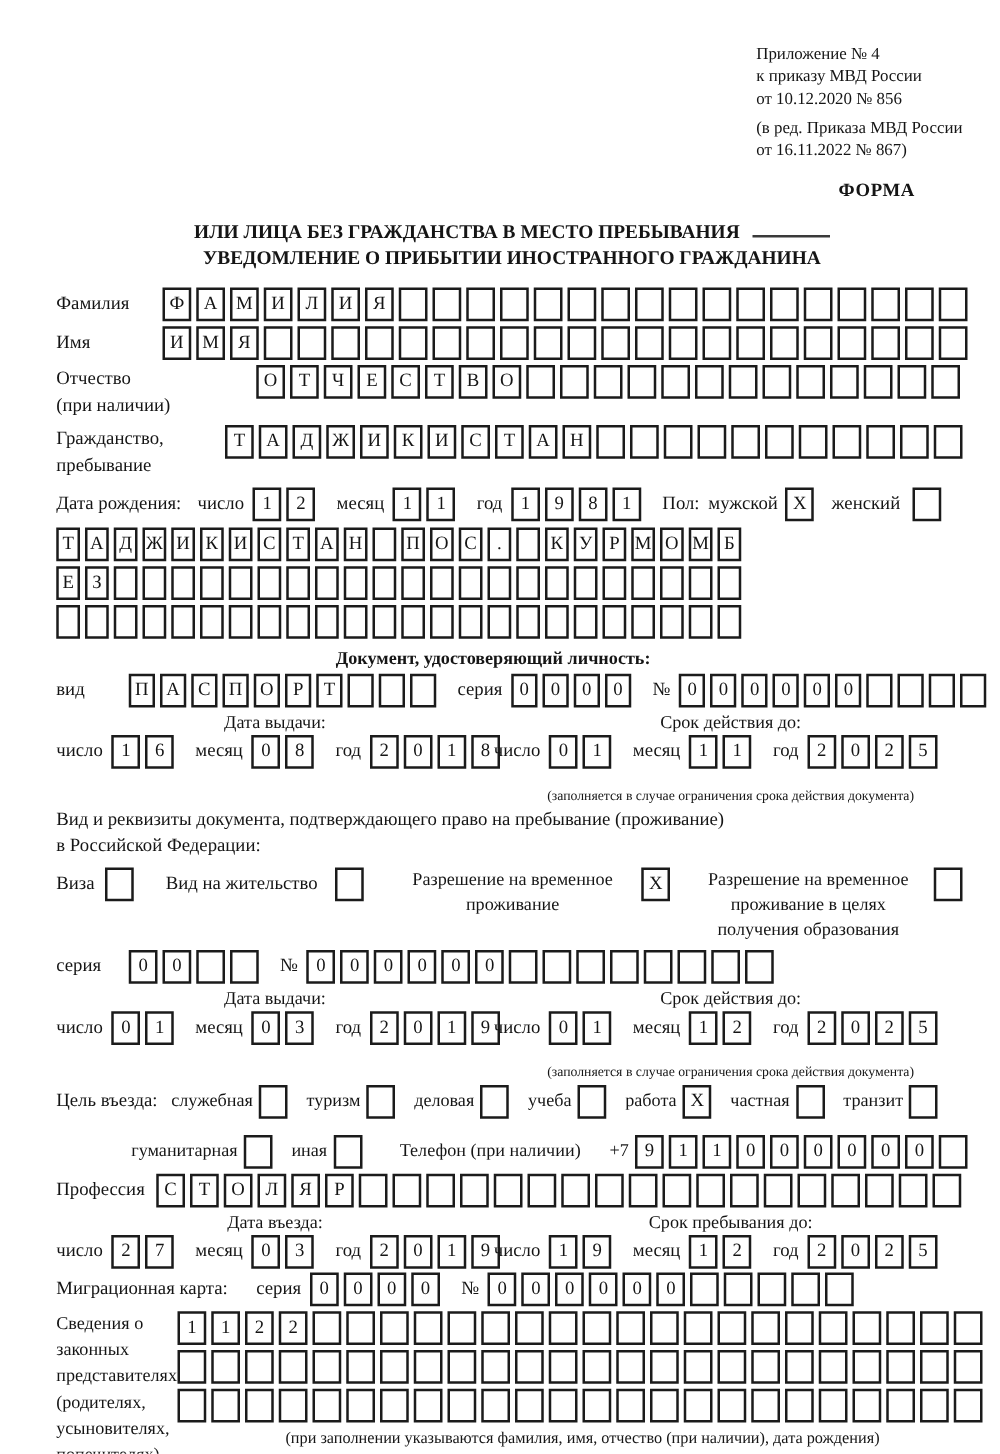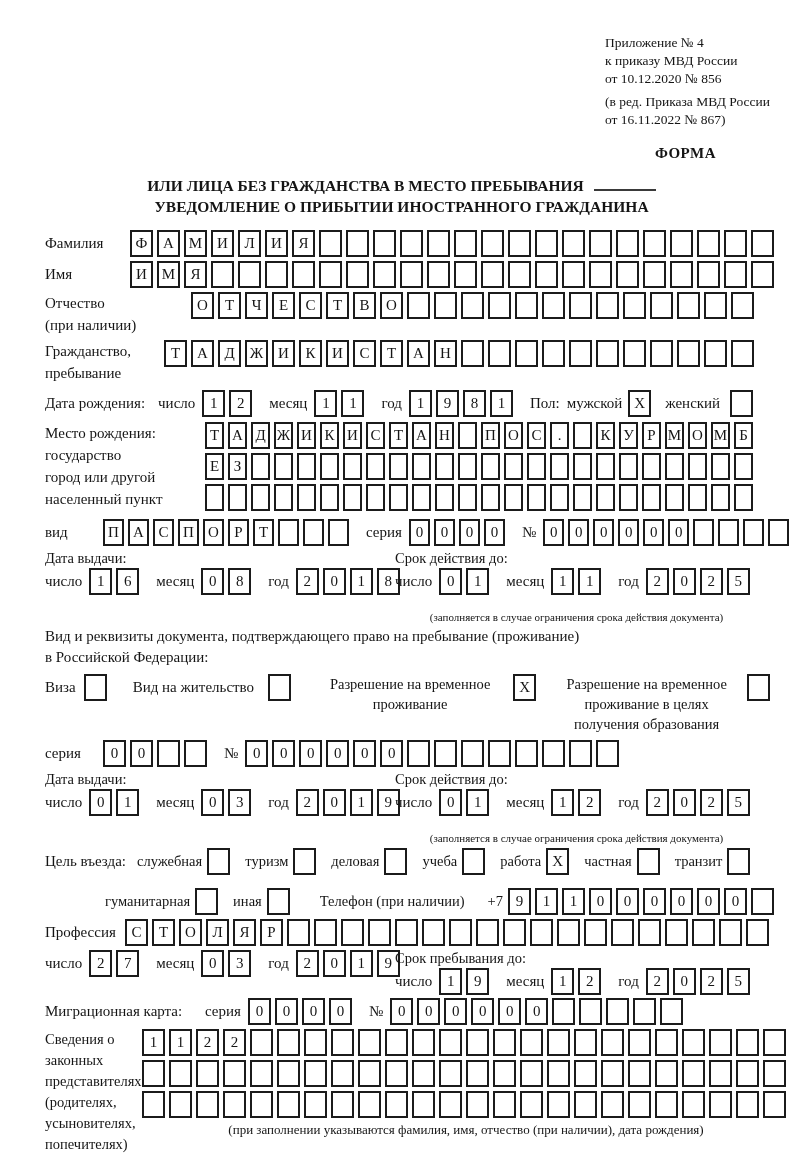--- a/index.html
+++ b/index.html
@@ -1,19 +1,19 @@
 <!DOCTYPE html>
 <html><head>
 <meta charset="utf-8">
 <style>
   html,body { margin:0; padding:0; background:#ffffff; }
   body { width:800px; height:1163px; overflow:hidden;
          font-family:"Liberation Serif", serif; color:#151515; }
   .page { box-sizing:border-box; width:800px; height:1042px;
-          padding:34px 42px 8px 45px; }
+          padding:34px 26px 8px 45px; }
 
   
   .hdr { width:215px; margin-left:560px; font-size:13.5px; line-height:18px; }
   .hdr .gap { margin-top:5px; }
   .forma { text-align:right; font-weight:bold; font-size:15px; margin:16px 42px 0 0; letter-spacing:.5px; }
 
   .title { text-align:center; font-weight:bold; font-size:15.5px; line-height:21px; margin-top:13px; }
   .blankline { display:inline-block; width:62px; height:12px; border-bottom:2px solid #3a3a3a; margin-left:10px; }
   .sec { font-weight:bold; font-size:14.5px; margin-top:17px; }
 
@@ -34,21 +34,21 @@
   .w80 { width:80px; } .w58 { width:58px; }
 
   .dlab { font-size:15px; line-height:27px; margin:0 7px 0 13px; flex:0 0 auto; }
   .dlab.first { margin-left:0; }
 
   .doc-head { text-align:center; font-weight:bold; font-size:14.5px; margin:3px 30px 3px 0; }
 
   .dates { display:flex; margin:3px 0 3px; }
   .dgroup.left { width:350px; flex:0 0 auto; }
   .dgroup.right { flex:1 1 auto; }
-  .dhead { font-size:14.5px; text-align:left; margin-bottom:1px; }
+  .dhead { font-size:14.5px; text-align:center; margin-bottom:1px; }
   .dline { display:flex; align-items:center; }
   .dnote { font-size:11px; margin-top:16px; text-align:center; white-space:nowrap; }
 
   .intro { font-size:15px; line-height:21px; margin-top:3px; }
 
   .permit { display:flex; align-items:flex-start; margin:6px 0 6px; }
   .permit .cb { margin-left:8px; }
   .popt { font-size:14.5px; line-height:20px; text-align:center; flex:0 0 auto; }
   .popt.w190 { width:190px; } .popt.w185 { width:185px; }
   .permit .inline-lbl { font-size:15px; line-height:27px; flex:0 0 auto; }
@@ -223,26 +223,20 @@
         <span class="cell">1</span>
       </span>
     <span class="dlab">Пол:</span>
     <span class="lbl">мужской</span>
     <span class="cell" style="margin-left:6px;">X</span>
     <span class="lbl" style="margin-left:10px;">женский</span>
     <span class="cell" style="margin-left:10px;"></span>
   </div>
 
   <div class="frow" style="margin-top:5px;">
-    <div class="w160">
-      <div class="mlabel">Место рождения:</div>
-      <div class="mlabel">государство</div>
-      <div class="mlabel">город или другой</div>
-      <div class="mlabel">населенный пункт</div>
-    </div>
     <div class="cellrows">
       <div class="cells">
           <span class="cell sm">Т</span>
           <span class="cell sm">А</span>
           <span class="cell sm">Д</span>
           <span class="cell sm">Ж</span>
           <span class="cell sm">И</span>
           <span class="cell sm">К</span>
           <span class="cell sm">И</span>
           <span class="cell sm">С</span>
@@ -311,20 +305,21 @@
           <span class="cell sm"></span>
           <span class="cell sm"></span>
           <span class="cell sm"></span>
           <span class="cell sm"></span>
           <span class="cell sm"></span>
           <span class="cell sm"></span>
         </div>
     </div>
   </div>
 
+  <div class="doc-head">Документ, удостоверяющий личность:</div>
   <div class="frow">
     <span class="lbl w58">вид</span>
     <span class="cells">
         <span class="cell md">П</span>
         <span class="cell md">А</span>
         <span class="cell md">С</span>
         <span class="cell md">П</span>
         <span class="cell md">О</span>
         <span class="cell md">Р</span>
         <span class="cell md">Т</span>
@@ -557,20 +552,21 @@
         <span class="cell"></span>
         <span class="cell"></span>
         <span class="cell"></span>
         <span class="cell"></span>
         <span class="cell"></span>
       </span>
   </div>
 
   <div class="dates">
     <div class="dgroup left">
+      <div class="dhead">Дата въезда:</div>
       <div class="dline">
         <span class="dlab first">число</span>
         <span class="cells">
             <span class="cell">2</span>
             <span class="cell">7</span>
           </span>
         <span class="dlab">месяц</span>
         <span class="cells">
             <span class="cell">0</span>
             <span class="cell">3</span>

